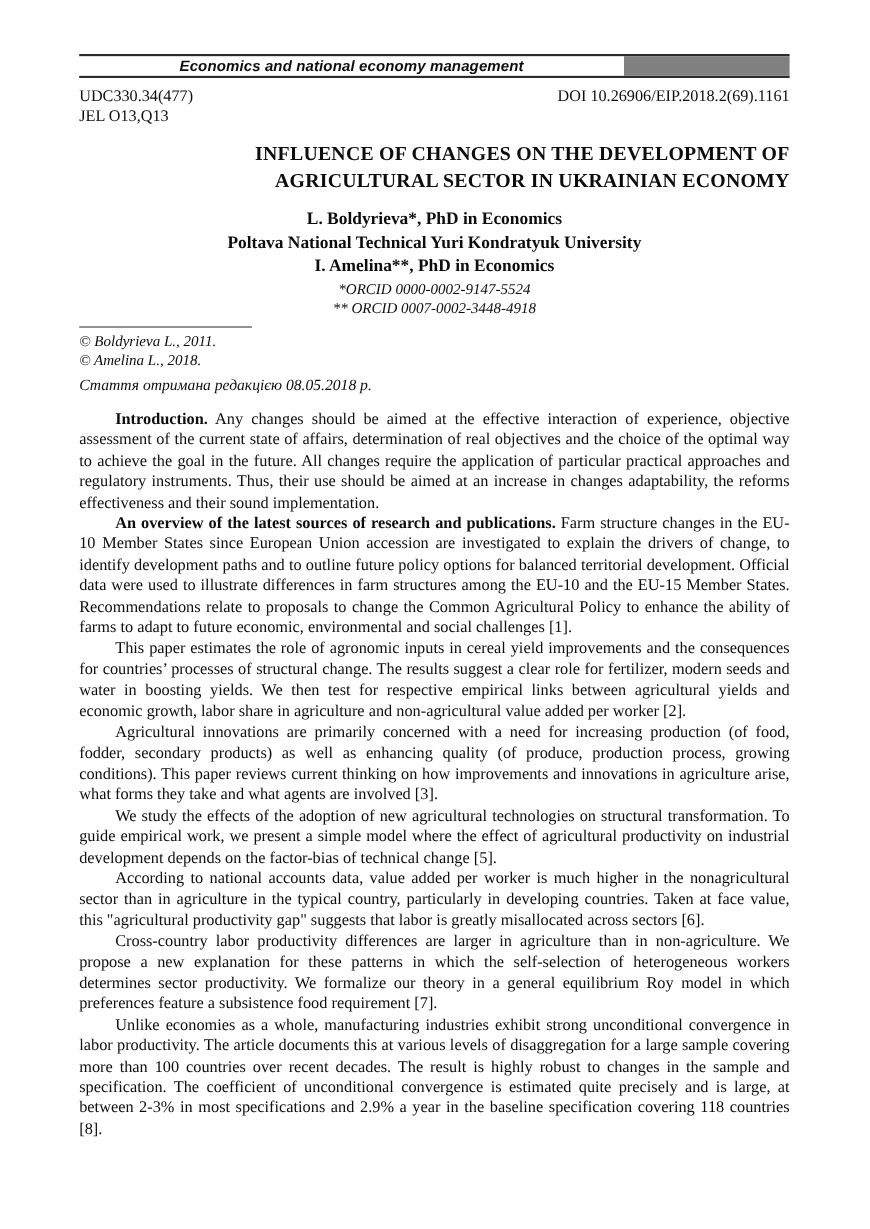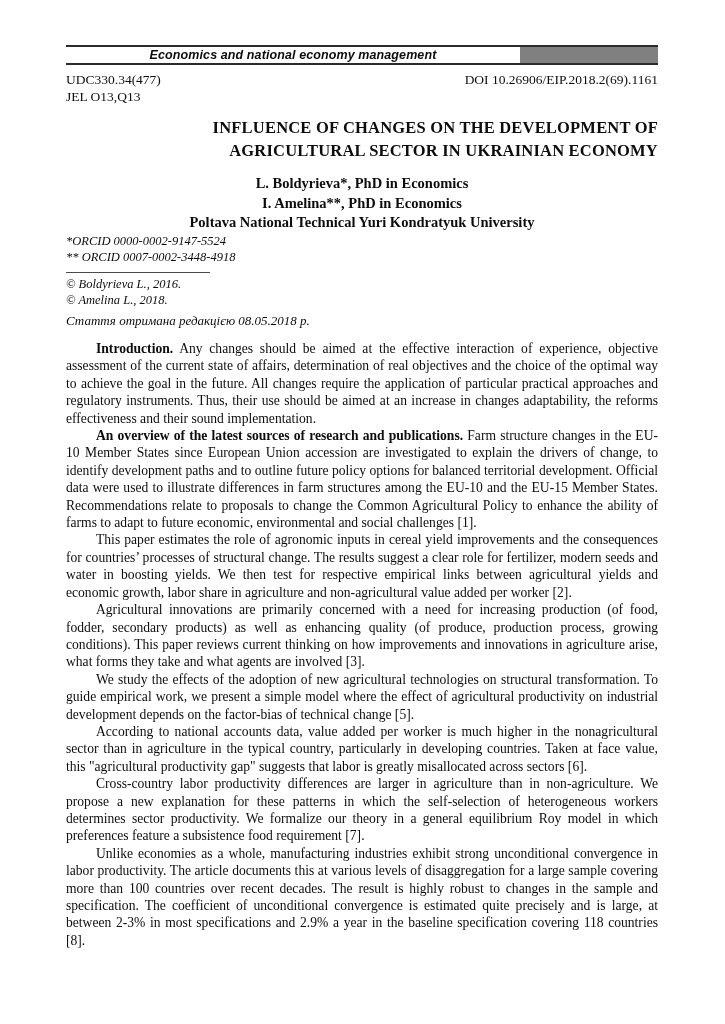--- a/index.html
+++ b/index.html
@@ -98,20 +98,21 @@
 
   
   .orcid {
     position: absolute;
     left: 66px;
     top: 233px;
     width: 592px;
     font-style: italic;
     font-size: 12.5px;
     line-height: 16px;
+    text-align: center;
   }
 
   
   .rule {
     position: absolute;
     left: 66px;
     top: 272px;
     width: 144px;
     border-top: 1px solid #4a4a4a;
   }
@@ -201,33 +202,33 @@
     <span class="jel">JEL O13,Q13</span>
   </div>
 
   <div class="title">
     <div>INFLUENCE OF CHANGES ON THE DEVELOPMENT OF</div>
     <div>AGRICULTURAL SECTOR IN UKRAINIAN ECONOMY</div>
   </div>
 
   <div class="authors">
     <div>L. Boldyrieva*, PhD in Economics</div>
+    <div>Poltava National Technical Yuri Kondratyuk University</div>
     <div>I. Amelina**, PhD in Economics</div>
-    <div>Poltava National Technical Yuri Kondratyuk University</div>
   </div>
 
   <div class="orcid">
     <div>*ORCID 0000-0002-9147-5524</div>
     <div>** ORCID 0007-0002-3448-4918</div>
   </div>
 
   <div class="rule"></div>
 
   <div class="copyright">
-    <div>© Boldyrieva L., 2016.</div>
+    <div>© Boldyrieva L., 2011.</div>
     <div>© Amelina L., 2018.</div>
   </div>
 
   <div class="received">Стаття отримана редакцією 08.05.2018 р.</div>
 
   <div class="body" id="body-text">
       <p><b>Introduction.</b> Any changes should be aimed at the effective interaction of experience, objective assessment of the current state of affairs, determination of real objectives and the choice of the optimal way to achieve the goal in the future. All changes require the application of particular practical approaches and regulatory instruments. Thus, their use should be aimed at an increase in changes adaptability, the reforms effectiveness and their sound implementation.</p>
       <p><b>An overview of the latest sources of research and publications.</b> Farm structure changes in the EU-10 Member States since European Union accession are investigated to explain the drivers of change, to identify development paths and to outline future policy options for balanced territorial development. Official data were used to illustrate differences in farm structures among the EU-10 and the EU-15 Member States. Recommendations relate to proposals to change the Common Agricultural Policy to enhance the ability of farms to adapt to future economic, environmental and social challenges [1].</p>
       <p>This paper estimates the role of agronomic inputs in cereal yield improvements and the consequences for countries’ processes of structural change. The results suggest a clear role for fertilizer, modern seeds and water in boosting yields. We then test for respective empirical links between agricultural yields and economic growth, labor share in agriculture and non-agricultural value added per worker [2].</p>
       <p>Agricultural innovations are primarily concerned with a need for increasing production (of food, fodder, secondary products) as well as enhancing quality (of produce, production process, growing conditions). This paper reviews current thinking on how improvements and innovations in agriculture arise, what forms they take and what agents are involved [3].</p>

